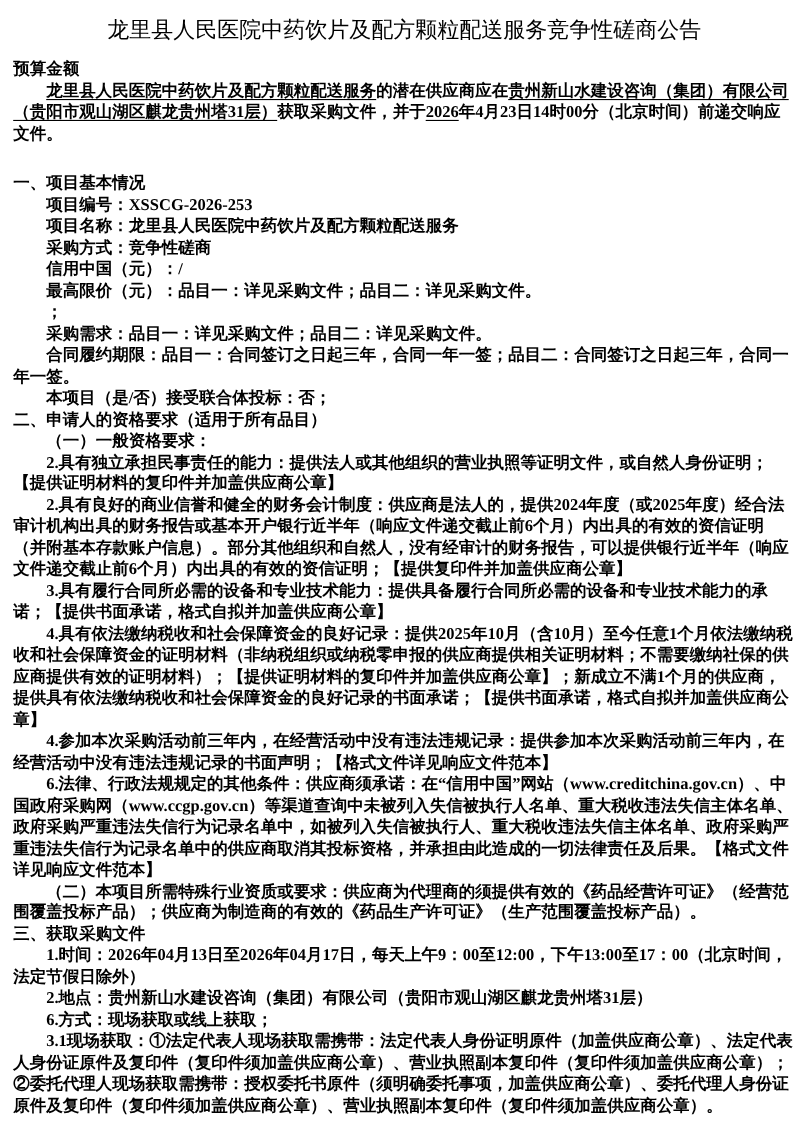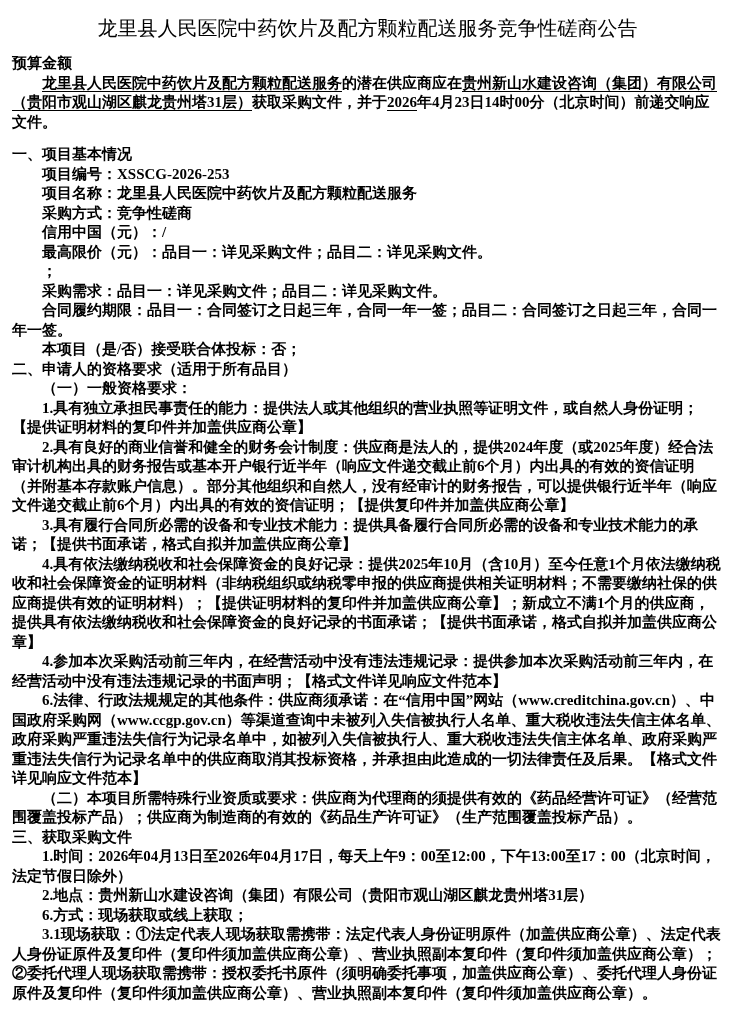--- a/index.html
+++ b/index.html
@@ -23,21 +23,21 @@
     font-weight: normal;
     text-align: center;
     margin: 0 0 12px 0;
     line-height: 1.4;
   }
   .sec-heading {
     font-weight: bold;
     margin: 0;
   }
   .sec-heading.gap-top {
-    margin-top: 13px;
+    margin-top: 26px;
   }
   .para {
     margin: 0;
     text-indent: 2em;
     word-wrap: break-word;
     font-weight: bold;
   }
   .u {
     text-decoration: underline;
     text-underline-offset: 3px;
@@ -58,21 +58,21 @@
 <p class="para">采购方式：竞争性磋商</p>
 <p class="para">信用中国（元）：/</p>
 <p class="para">最高限价（元）：品目一：详见采购文件；品目二：详见采购文件。</p>
 <p class="para">；</p>
 <p class="para">采购需求：品目一：详见采购文件；品目二：详见采购文件。</p>
 <p class="para">合同履约期限：品目一：合同签订之日起三年，合同一年一签；品目二：合同签订之日起三年，合同一年一签。</p>
 <p class="para">本项目（是/否）接受联合体投标：否；</p>
 
 <p class="sec-heading">二、申请人的资格要求（适用于所有品目）</p>
 <p class="para">（一）一般资格要求：</p>
-<p class="para">1.具有独立承担民事责任的能力：提供法人或其他组织的营业执照等证明文件，或自然人身份证明；【提供证明材料的复印件并加盖供应商公章】</p>
+<p class="para">2.具有独立承担民事责任的能力：提供法人或其他组织的营业执照等证明文件，或自然人身份证明；【提供证明材料的复印件并加盖供应商公章】</p>
 <p class="para">2.具有良好的商业信誉和健全的财务会计制度：供应商是法人的，提供2024年度（或2025年度）经合法审计机构出具的财务报告或基本开户银行近半年（响应文件递交截止前6个月）内出具的有效的资信证明（并附基本存款账户信息）。部分其他组织和自然人，没有经审计的财务报告，可以提供银行近半年（响应文件递交截止前6个月）内出具的有效的资信证明；【提供复印件并加盖供应商公章】</p>
 <p class="para">3.具有履行合同所必需的设备和专业技术能力：提供具备履行合同所必需的设备和专业技术能力的承诺；【提供书面承诺，格式自拟并加盖供应商公章】</p>
 <p class="para">4.具有依法缴纳税收和社会保障资金的良好记录：提供2025年10月（含10月）至今任意1个月依法缴纳税收和社会保障资金的证明材料（非纳税组织或纳税零申报的供应商提供相关证明材料；不需要缴纳社保的供应商提供有效的证明材料）；【提供证明材料的复印件并加盖供应商公章】；新成立不满1个月的供应商，提供具有依法缴纳税收和社会保障资金的良好记录的书面承诺；【提供书面承诺，格式自拟并加盖供应商公章】</p>
 <p class="para">4.参加本次采购活动前三年内，在经营活动中没有违法违规记录：提供参加本次采购活动前三年内，在经营活动中没有违法违规记录的书面声明；【格式文件详见响应文件范本】</p>
 <p class="para">6.法律、行政法规规定的其他条件：供应商须承诺：在“信用中国”网站（www.creditchina.gov.cn）、中国政府采购网（www.ccgp.gov.cn）等渠道查询中未被列入失信被执行人名单、重大税收违法失信主体名单、政府采购严重违法失信行为记录名单中，如被列入失信被执行人、重大税收违法失信主体名单、政府采购严重违法失信行为记录名单中的供应商取消其投标资格，并承担由此造成的一切法律责任及后果。【格式文件详见响应文件范本】</p>
 <p class="para">（二）本项目所需特殊行业资质或要求：供应商为代理商的须提供有效的《药品经营许可证》（经营范围覆盖投标产品）；供应商为制造商的有效的《药品生产许可证》（生产范围覆盖投标产品）。</p>
 
 <p class="sec-heading">三、获取采购文件</p>
 <p class="para">1.时间：2026年04月13日至2026年04月17日，每天上午9：00至12:00，下午13:00至17：00（北京时间，法定节假日除外）</p>
 <p class="para">2.地点：贵州新山水建设咨询（集团）有限公司（贵阳市观山湖区麒龙贵州塔31层）</p>

